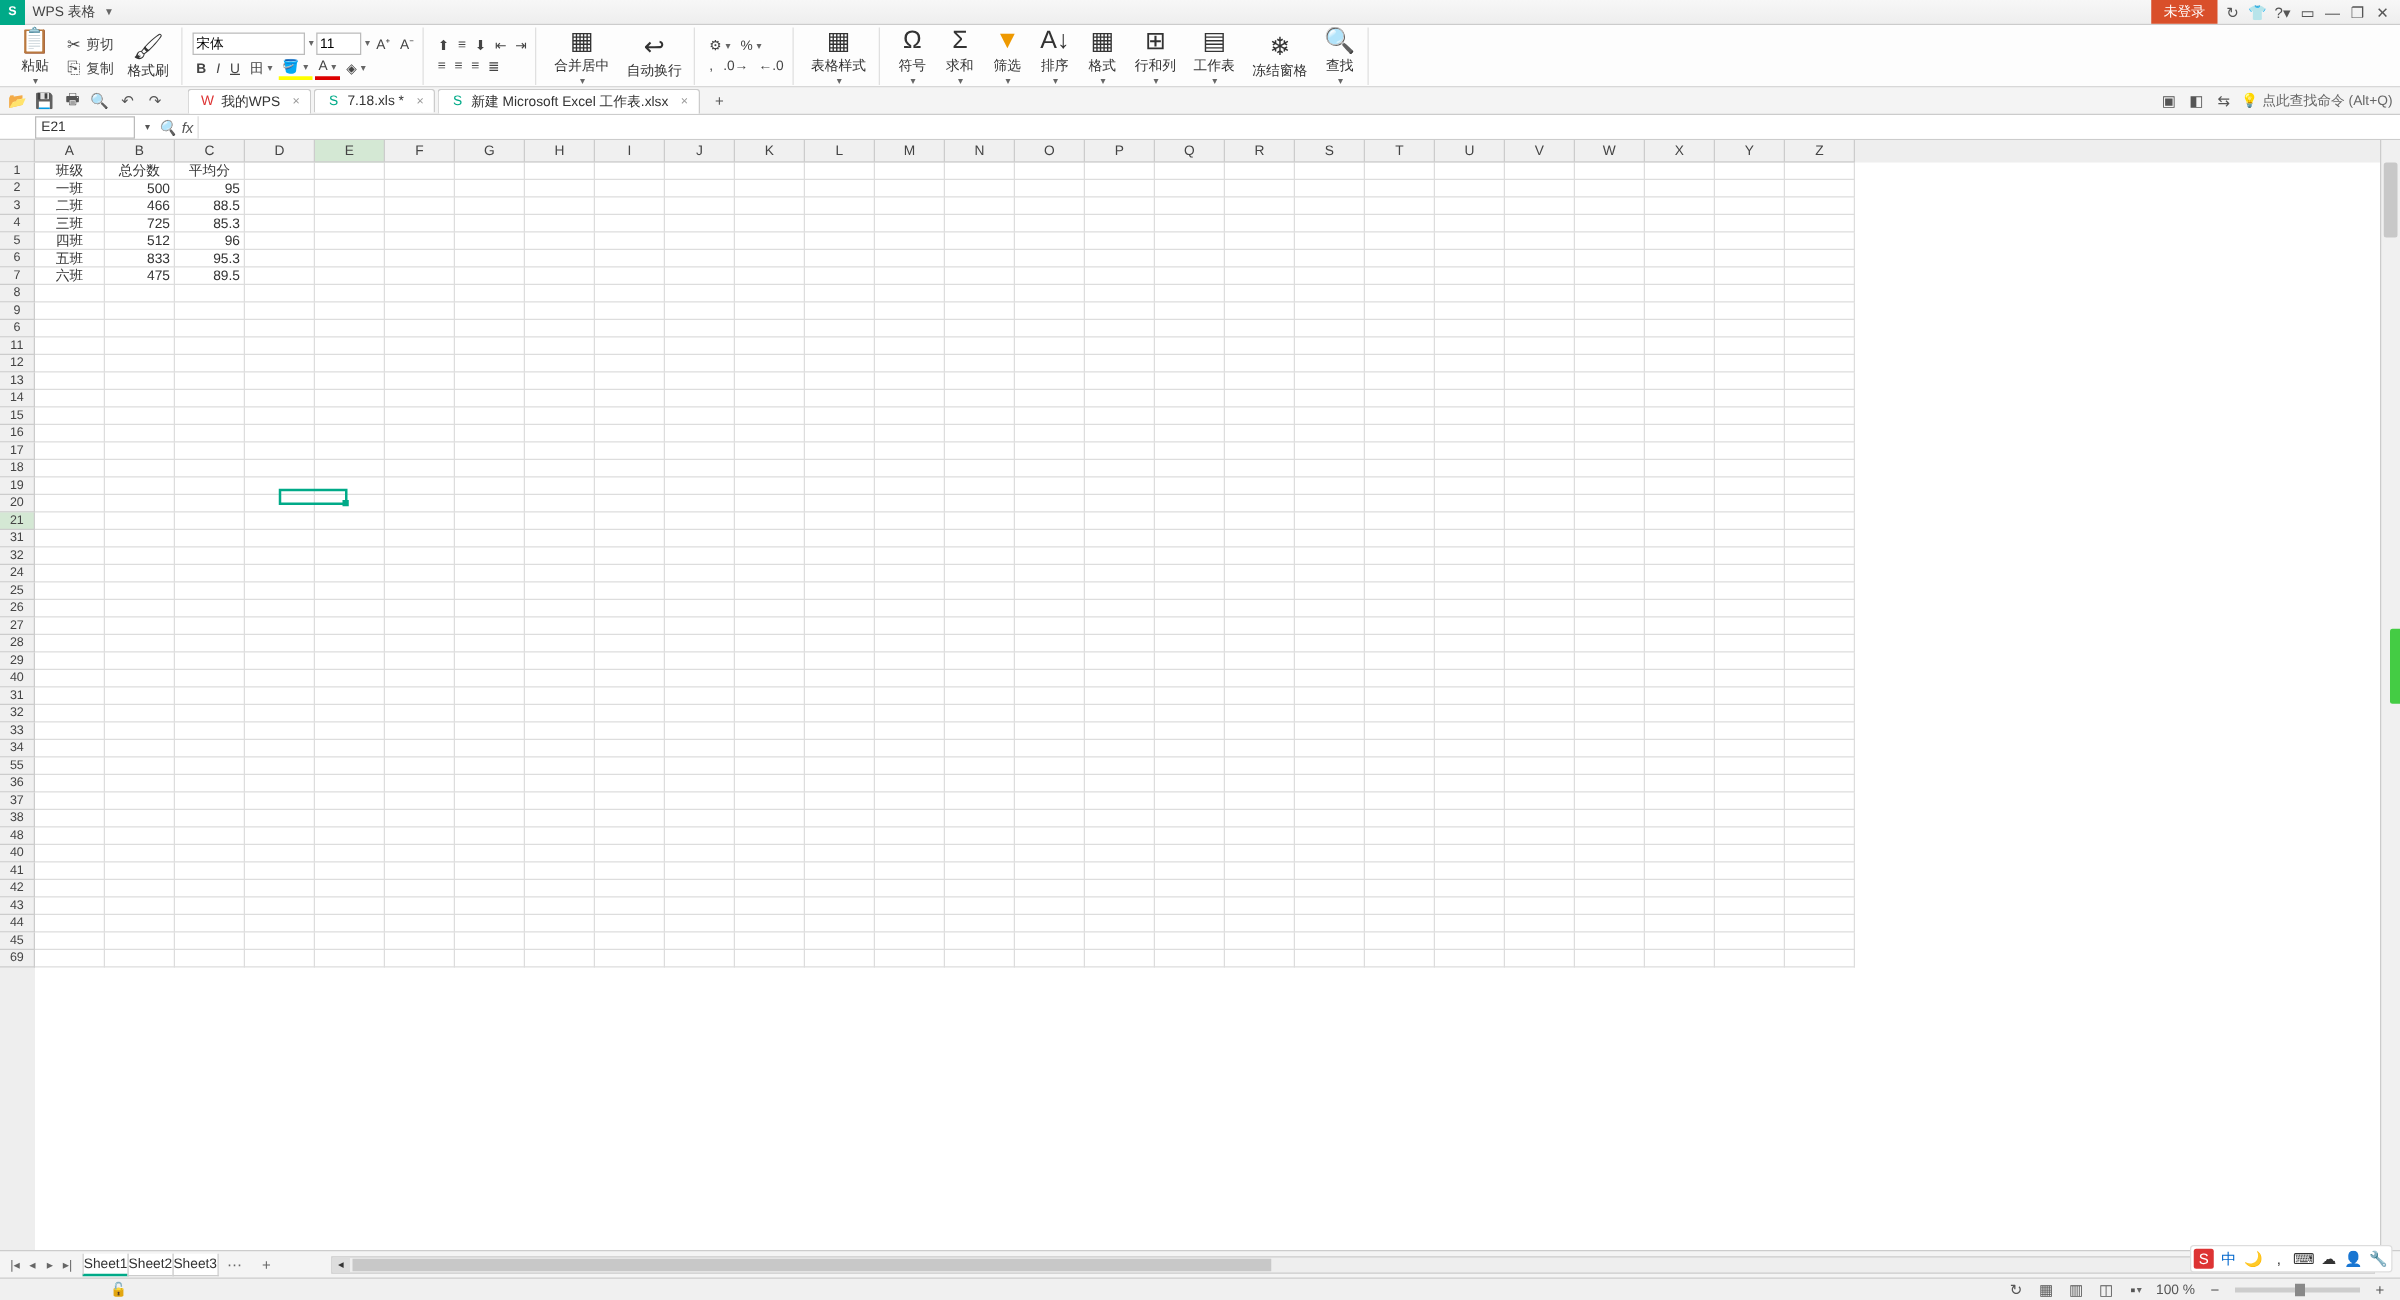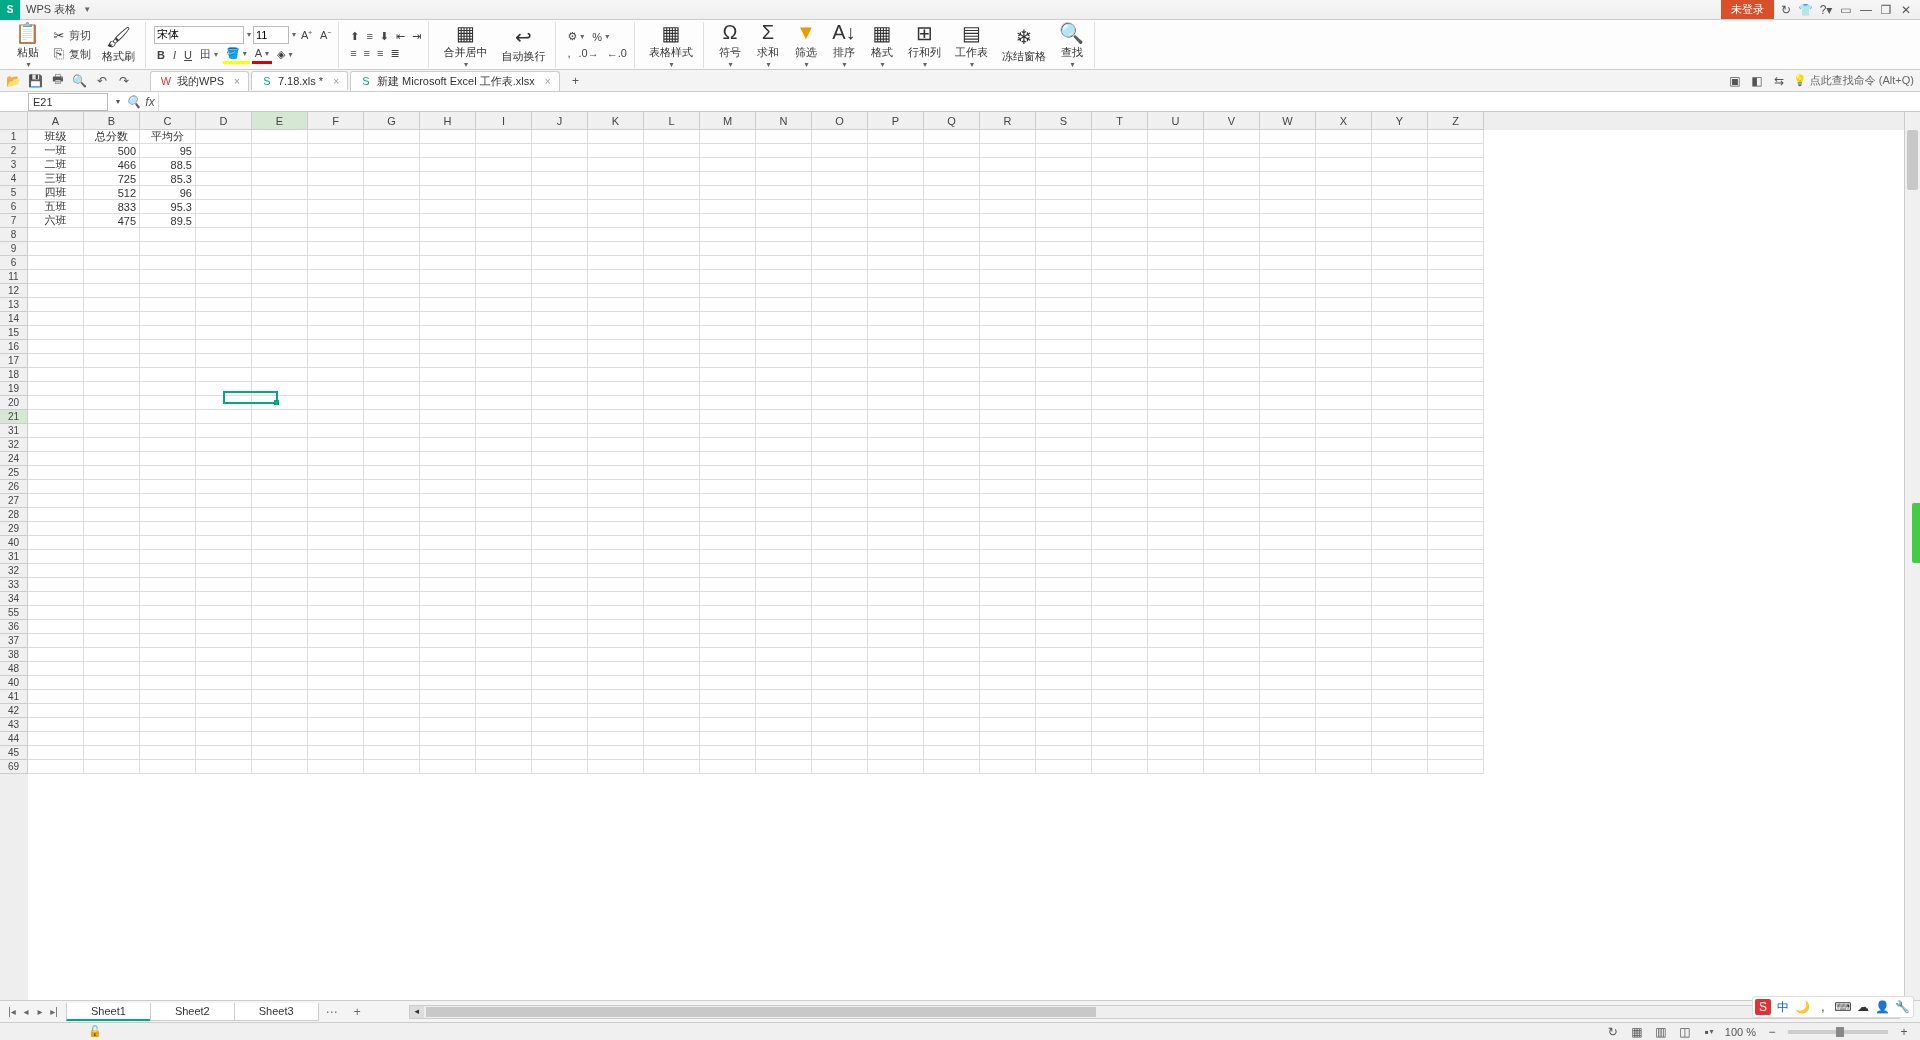--- a/index.html
+++ b/index.html
@@ -65,21 +65,21 @@
 
 .vscroll { position: absolute; top: 112px; right: 0; width: 16px; bottom: 40px; background: #f0f0f0; border-left: 1px solid #ccc; }
 .vscroll .thumb { position: absolute; top: 18px; left: 2px; right: 2px; height: 60px; background: #c8c8c8; border-radius: 2px; }
 .sidehandle { position: absolute; right: 0; top: 44%; width: 8px; height: 60px; background: #4c4; border-radius: 2px 0 0 2px; }
 
 
 .sheetbar { position: absolute; bottom: 18px; left: 0; right: 0; height: 22px; background: #f4f4f4; border-top: 1px solid #ccc; display: flex; align-items: center; }
 .sheet-nav { display: flex; gap: 2px; padding: 0 6px; }
 .sheet-nav span { width: 12px; text-align: center; color: #666; cursor: pointer; font-size: 10px; }
 .sheet-tabs { display: flex; }
-.sheet-tab { padding: 2px 24px; border: 1px solid #ccc; border-top: none; background: #fff; font-size: 11px; margin-right: -1px; cursor: pointer; }
+.sheet-tab { padding: 2px 0; border: 1px solid #ccc; border-top: none; background: #fff; font-size: 11px; margin-right: -1px; cursor: pointer; }
 .sheet-tab.active { background: #fff; border-bottom: 2px solid #0a8; }
 .sheet-add { padding: 0 8px; color: #666; cursor: pointer; }
 .hscroll { flex: 1; height: 14px; margin: 0 20px 0 40px; background: #eee; border: 1px solid #ccc; position: relative; }
 .hscroll .lbtn, .hscroll .rbtn { position: absolute; top: 0; width: 14px; height: 12px; background: #ddd; text-align: center; font-size: 9px; }
 .hscroll .lbtn { left: 0; } .hscroll .rbtn { right: 0; }
 .hscroll .hthumb { position: absolute; left: 16px; top: 1px; height: 10px; width: 45%; background: #c8c8c8; }
 
 
 .statusbar { position: absolute; bottom: 0; left: 0; right: 0; height: 18px; background: #f0f0f0; border-top: 1px solid #ccc; display: flex; align-items: center; justify-content: flex-end; gap: 8px; padding: 0 8px; font-size: 11px; color: #555; }
 .zoom-slider { width: 100px; height: 4px; background: #ccc; position: relative; }

